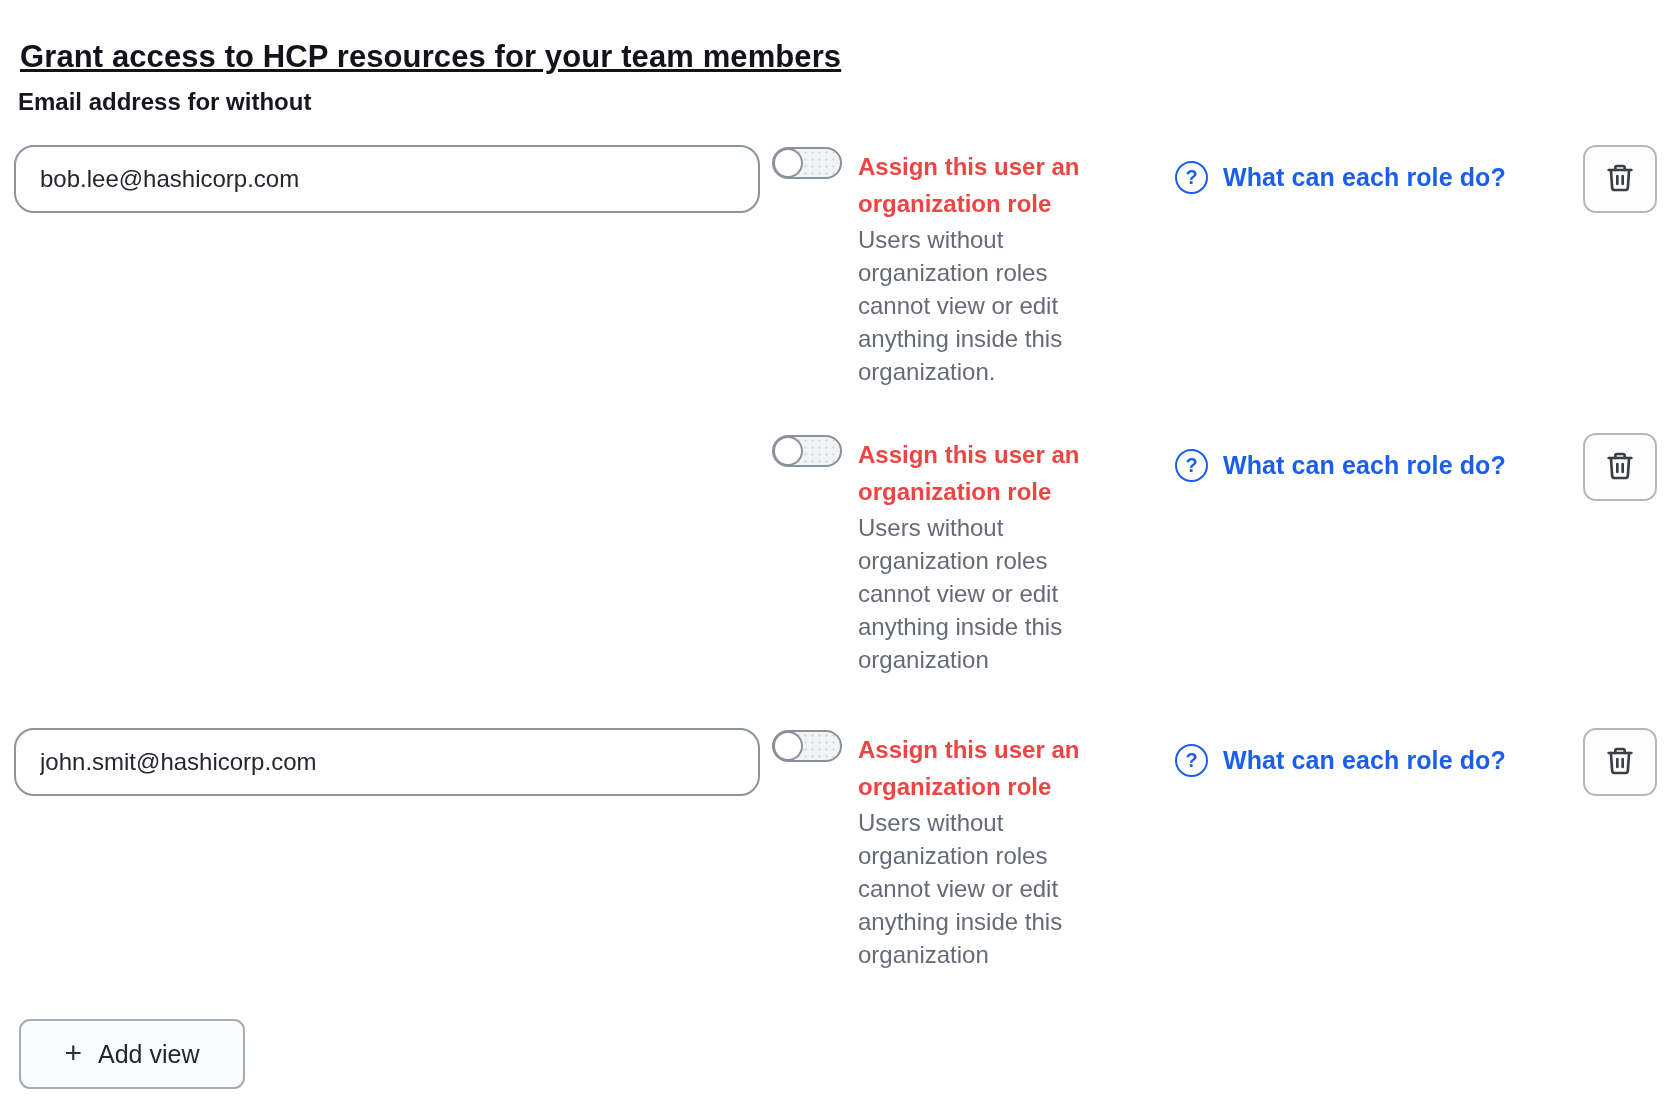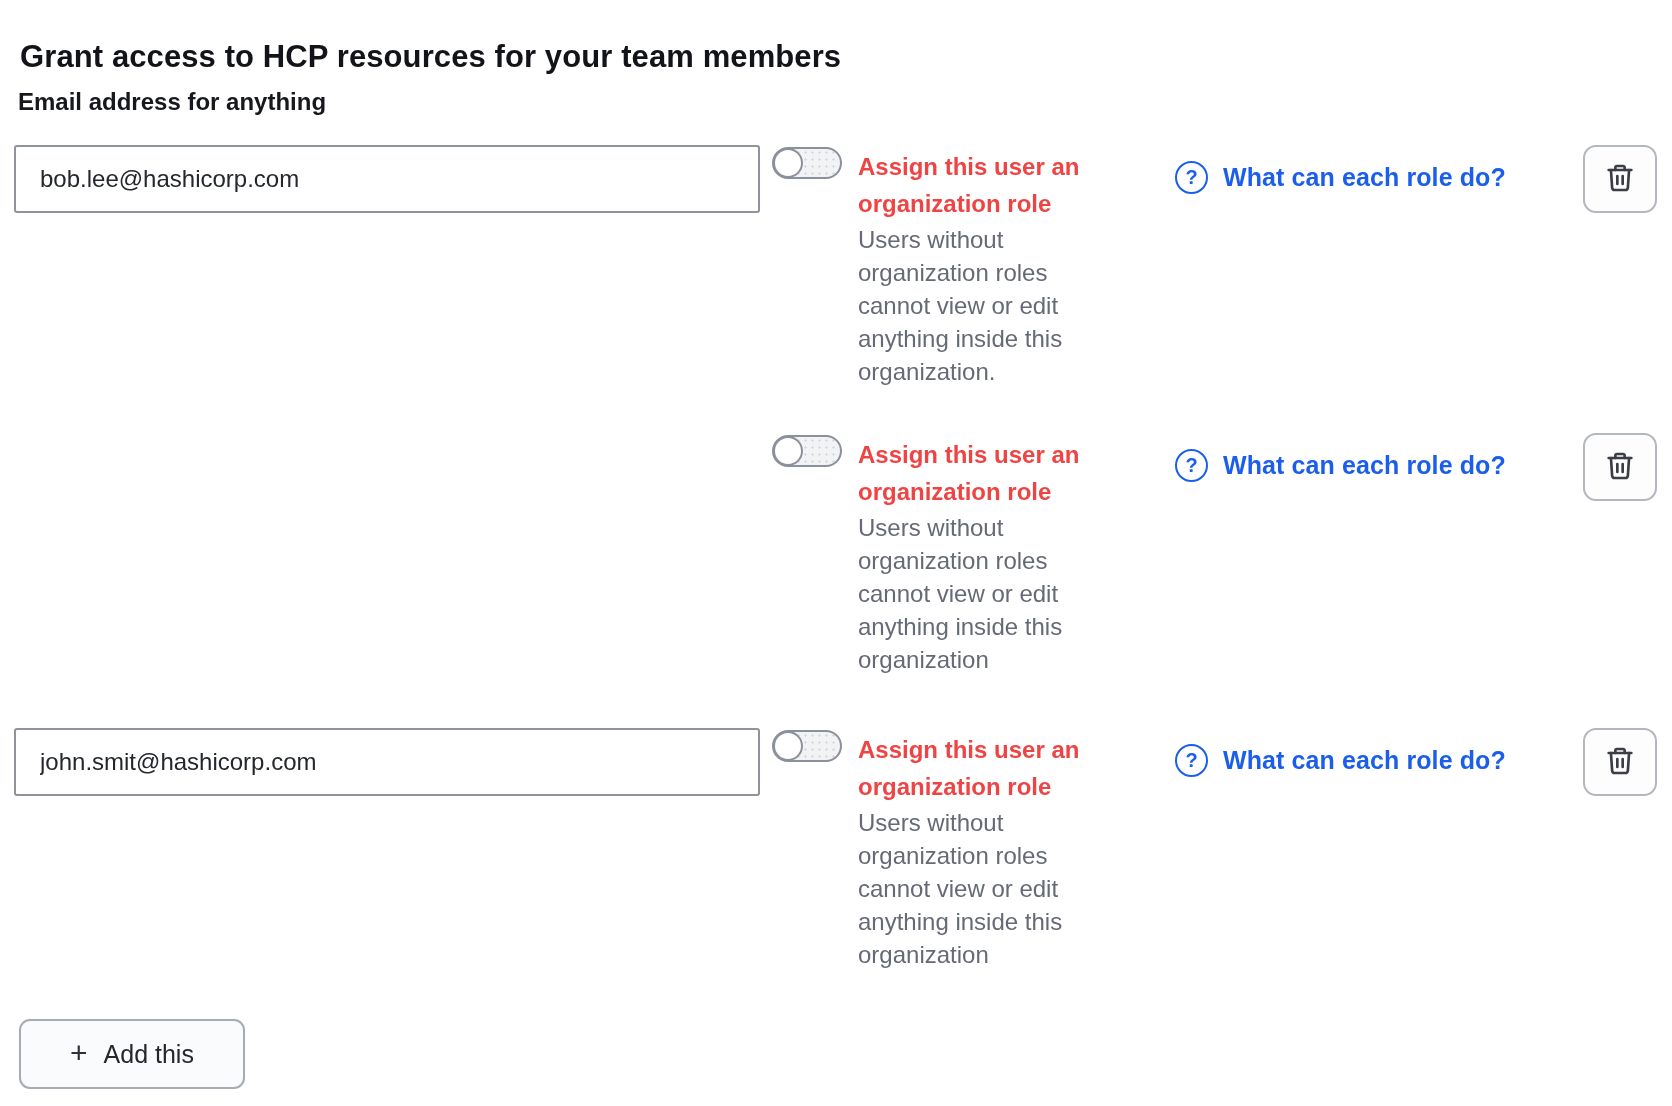--- a/index.html
+++ b/index.html
@@ -14,41 +14,42 @@
     overflow: hidden;
   }
 
   .page-title {
     position: absolute;
     left: 20px; top: 18px;
     font-size: 31px;
     font-weight: 700;
     color: #121419;
     letter-spacing: 0.1px;
+    text-decoration: underline;
   }
 
   .email-label {
     position: absolute;
     left: 18px; top: 88px;
     font-size: 24px;
     font-weight: 700;
     color: #16181d;
   }
 
   .row { position: absolute; left: 0; width: 1672px; height: 260px; }
   .row-1 { top: 145px; }
   .row-2 { top: 433px; }
   .row-3 { top: 728px; }
 
   .email-input {
     position: absolute;
     left: 14px; top: 0;
     width: 746px; height: 68px;
     border: 2px solid #8e939c;
-    border-radius: 3px;
+    border-radius: 20px;
     padding: 0 24px;
     font-size: 24px;
     font-family: "Liberation Sans", "DejaVu Sans", sans-serif;
     color: #24272e;
     background: #ffffff;
     outline: none;
   }
 
   .toggle {
     position: absolute;
@@ -162,21 +163,21 @@
     font-weight: 500;
     color: #24272e;
   }
 </style>
 </head>
 <body>
 
 <div class="canvas">
 
   <h1 class="page-title">Grant access to HCP resources for your team members</h1>
-  <div class="email-label">Email address for anything</div>
+  <div class="email-label">Email address for without</div>
 
   <div class="row row-1">
     <input class="email-input" type="text" value="bob.lee@hashicorp.com" style="">
     <div class="toggle">
       <div class="knob"></div>
     </div>
     <div class="assign-label">Assign this user an
 organization role</div>
     <div class="help-text">Users without
 organization roles
@@ -252,16 +253,16 @@
           <path d="M18.8 6l-.9 13.2a2 2 0 0 1-2 1.8H8.1a2 2 0 0 1-2-1.8L5.2 6"></path>
           <line x1="10" y1="10.5" x2="10" y2="16.5"></line>
           <line x1="14" y1="10.5" x2="14" y2="16.5"></line>
         </svg>
       </span>
     </button>
   </div>
 
   <button class="add-user-button">
     <span class="plus">+</span>
-    <span class="add-label">Add this</span>
+    <span class="add-label">Add view</span>
   </button>
 
 </div>
 
 </body></html>

